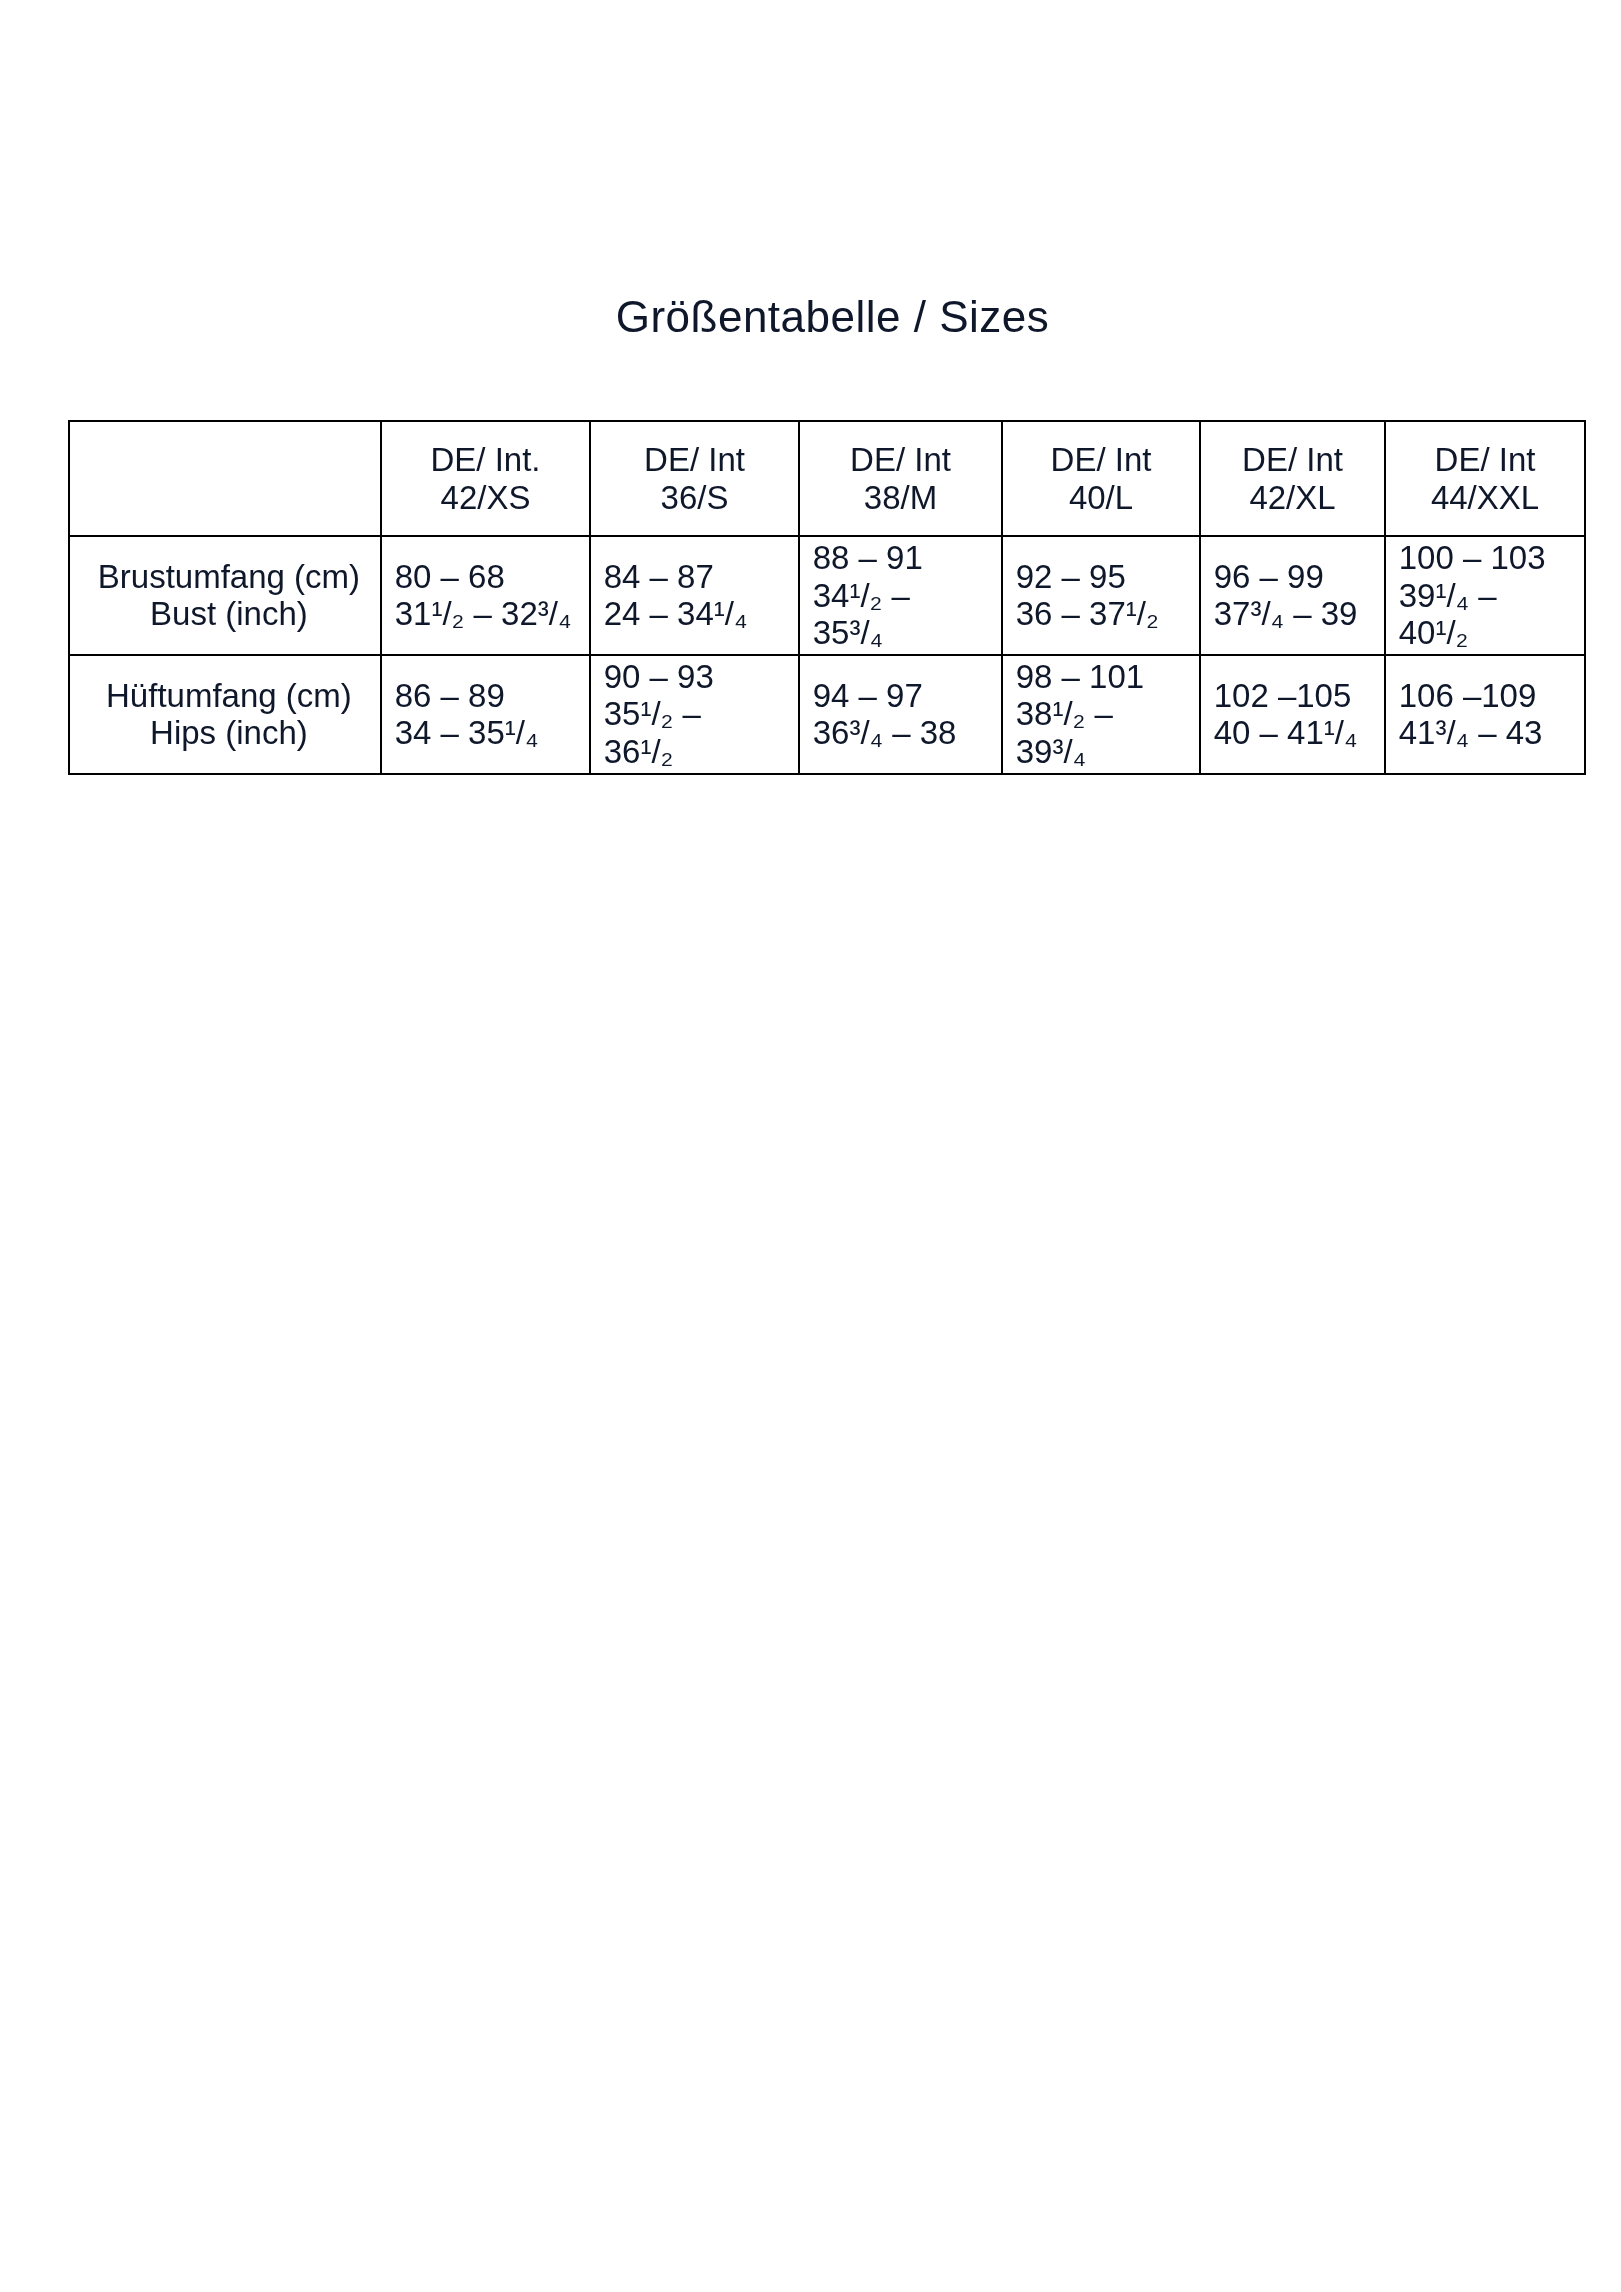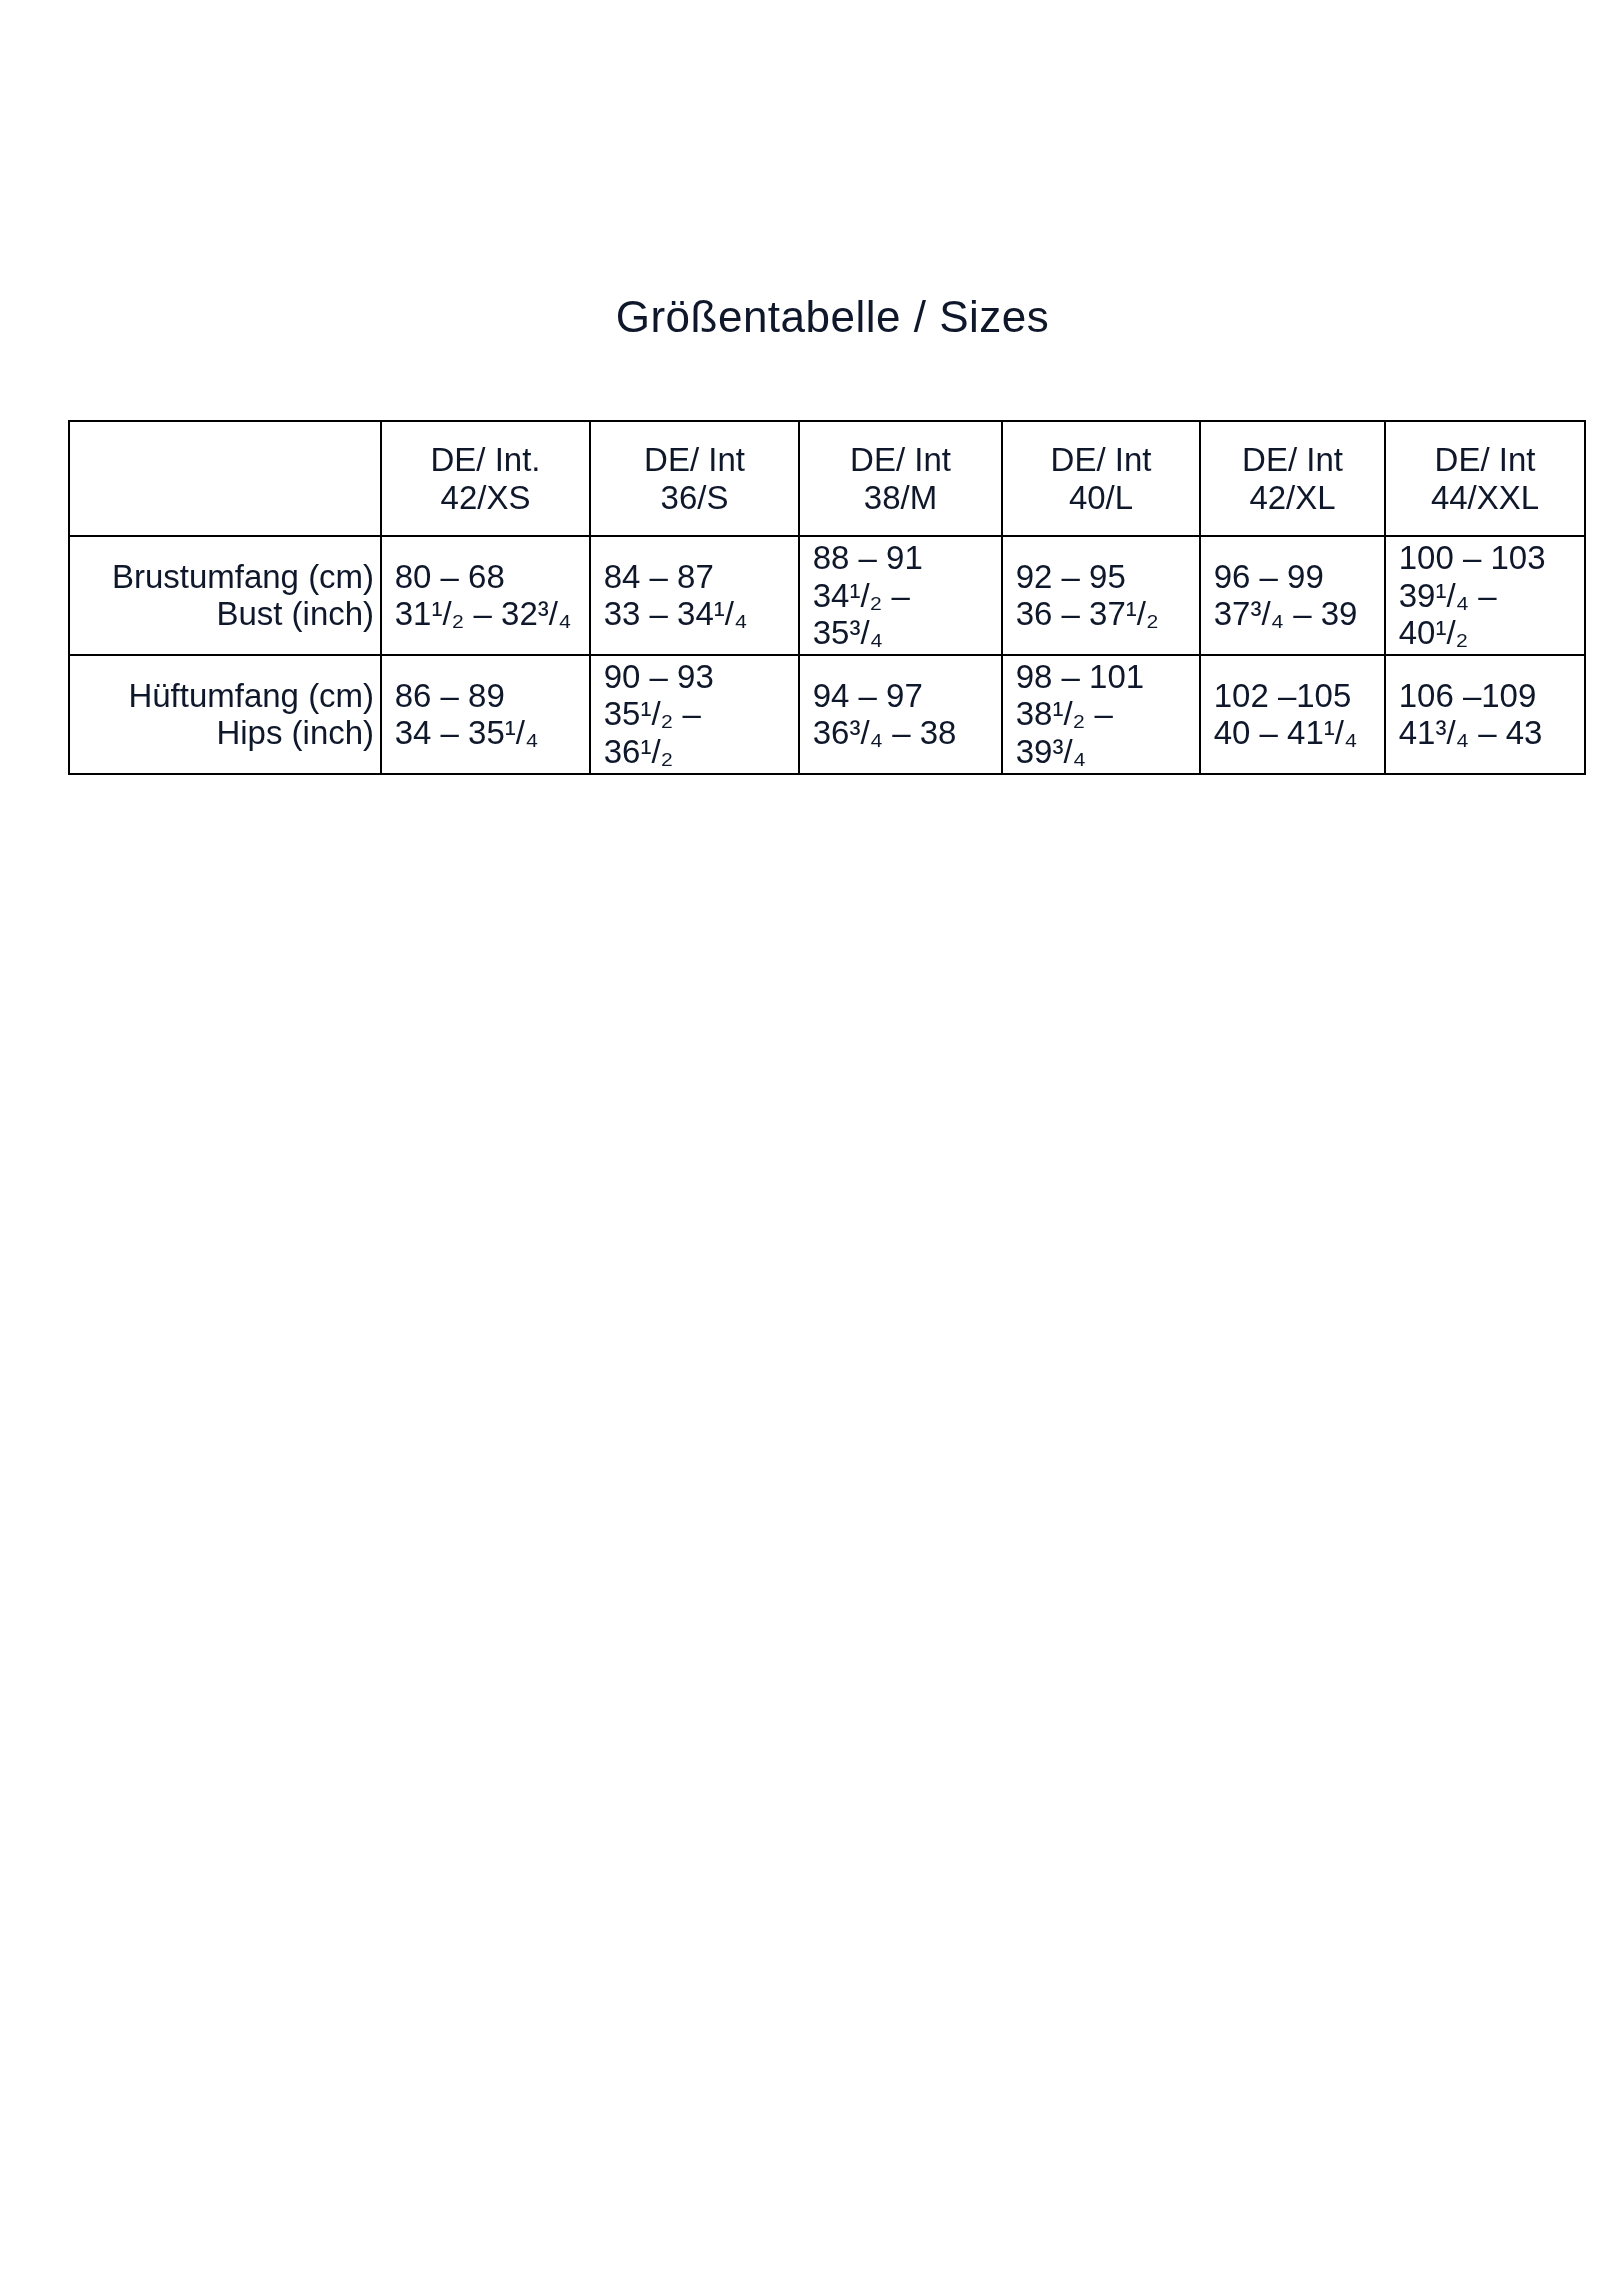--- a/index.html
+++ b/index.html
@@ -44,21 +44,21 @@
     vertical-align: middle;
     font-weight: 400;
     overflow: hidden;
   }
   table.size-table thead th {
     height: 109px;
     text-align: center;
     padding: 2px 3.9px;
   }
   table.size-table td.row-label {
-    text-align: right;
+    text-align: center;
     padding: 2px 5.9px 2px 13.7px;
   }
   table.size-table td.data-cell {
     text-align: left;
     padding: 2px 3.9px 2px 12.7px;
   }
   tr.body-row-0 { height: 109px; }
   tr.body-row-1 { height: 108px; }
   tr.body-row-2 { height: 106px; }
 </style>
@@ -96,21 +96,21 @@
 44/XXL</th>
       </tr>
     </thead>
     <tbody>
       <tr class="body-row-0">
         <td class="row-label">Brustumfang (cm)
 Bust (inch)</td>
         <td class="data-cell">80 – 68
 31¹/₂ – 32³/₄</td>
         <td class="data-cell">84 – 87
-33 – 34¹/₄</td>
+24 – 34¹/₄</td>
         <td class="data-cell">88 – 91
 34¹/₂ –
 35³/₄</td>
         <td class="data-cell">92 – 95
 36 – 37¹/₂</td>
         <td class="data-cell">96 – 99
 37³/₄ – 39</td>
         <td class="data-cell">100 – 103
 39¹/₄ –
 40¹/₂</td>

